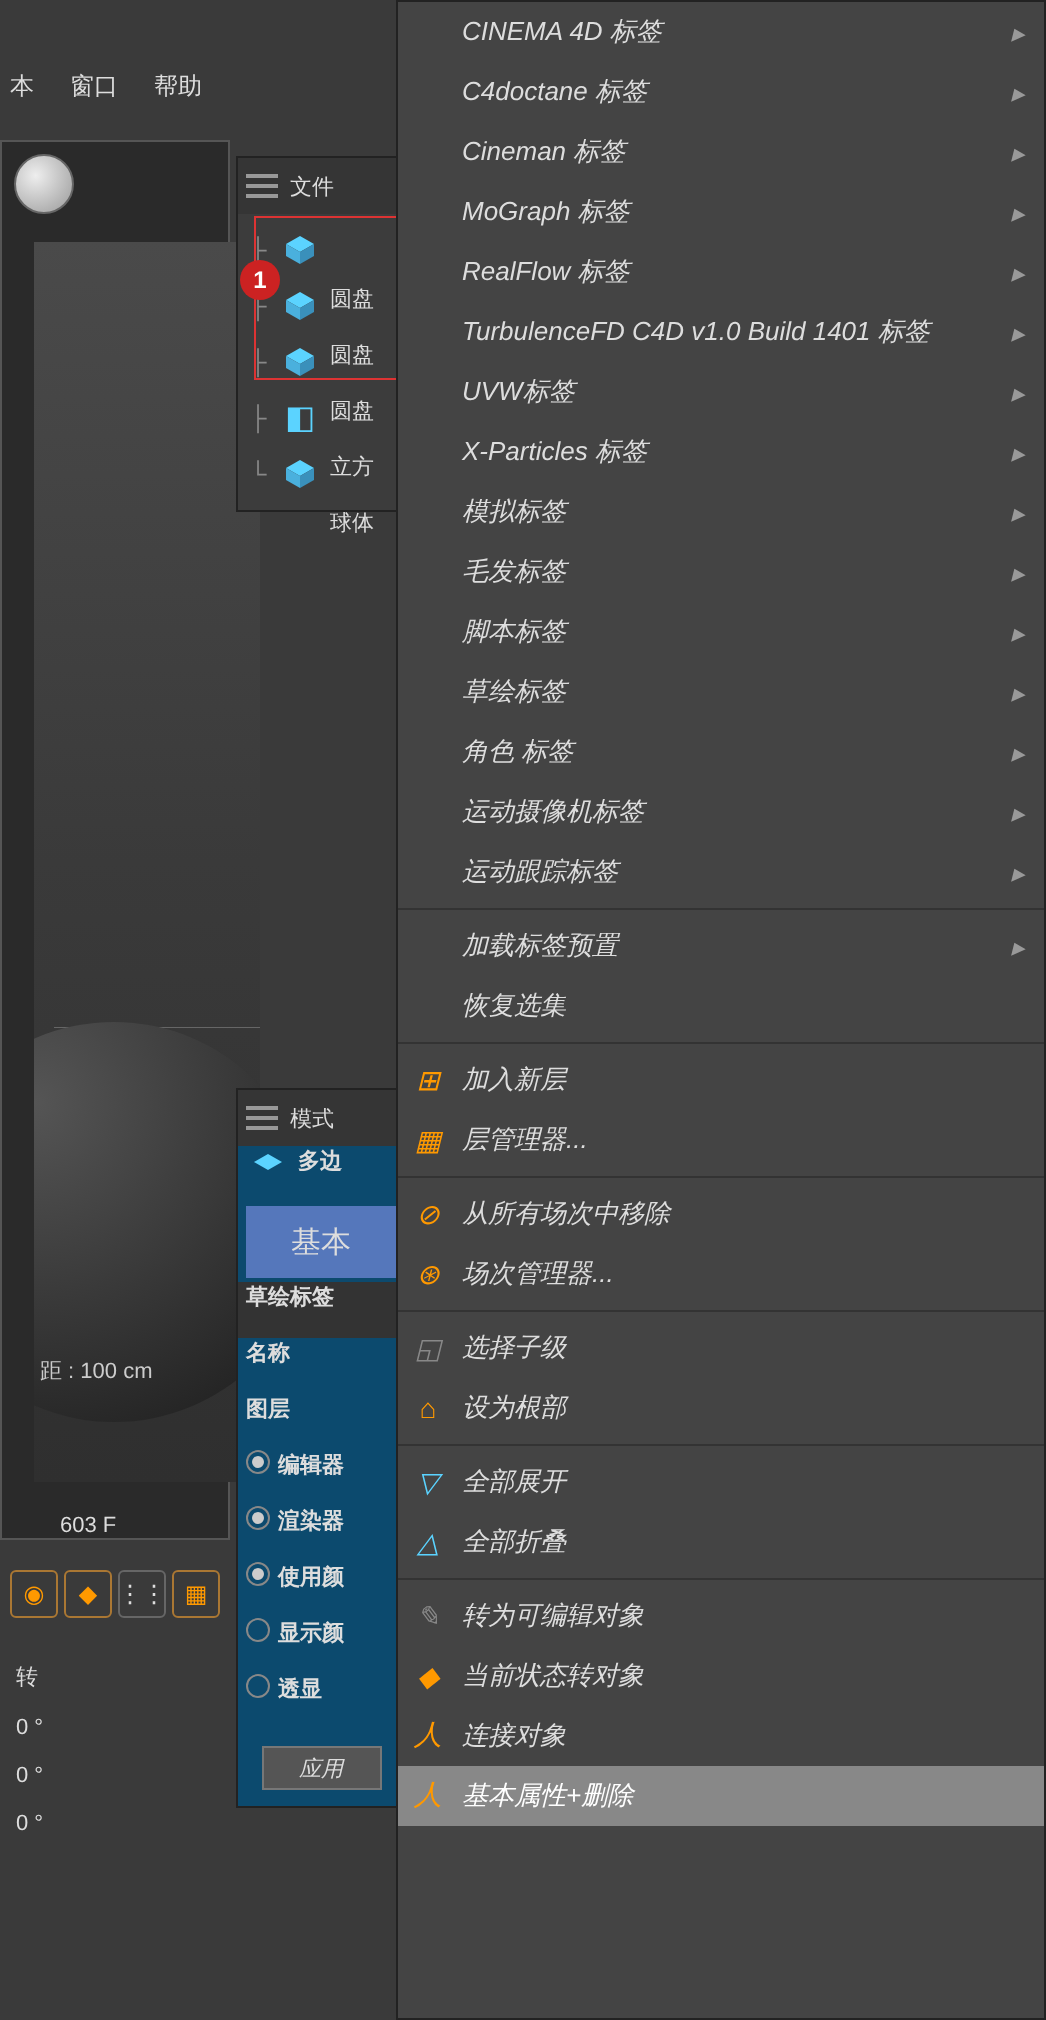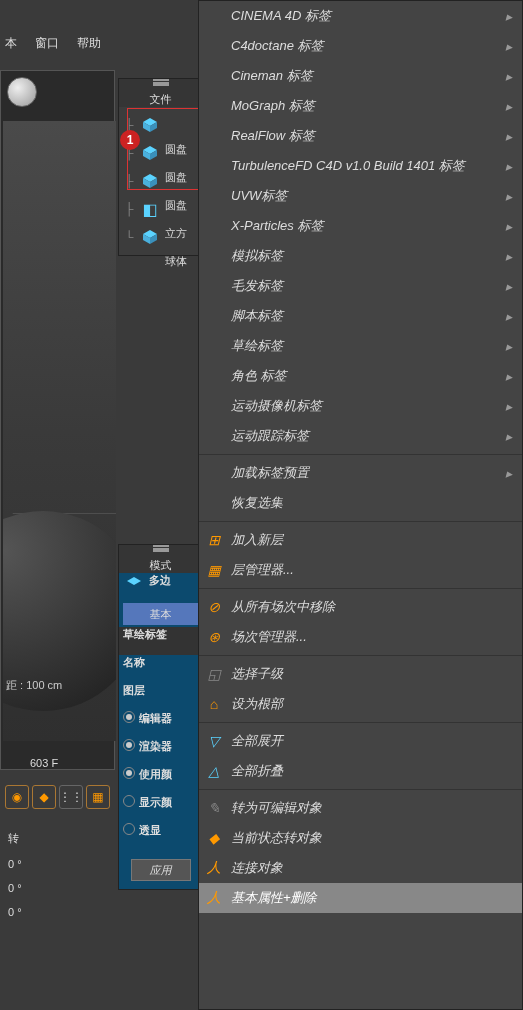--- a/index.html
+++ b/index.html
@@ -43,21 +43,21 @@
       width: 30px;
       height: 30px;
       margin: 6px 0 0 6px;
       background: radial-gradient(circle at 35% 35%, #eee, #999);
       border-radius: 50%;
       border: 1px solid #666;
     }
     .viewport-3d {
       position: absolute;
       top: 50px;
-      left: 2px;
+      left: 16px;
       width: 113px;
       height: 620px;
       background: linear-gradient(180deg, #4a4a4a 0%, #3a3a3a 50%, #2f2f2f 100%);
       overflow: hidden;
     }
     .sphere {
       position: absolute;
       bottom: 30px;
       left: -60px;
       width: 200px;
@@ -138,21 +138,20 @@
       border: 1px solid #222;
     }
     .panel-header {
       height: 28px;
       background: #353535;
       display: flex;
       align-items: center;
       padding: 0 4px;
       gap: 6px;
       font-size: 11px;
-      flex-direction: column;
     }
     .hamburger {
       width: 16px;
       height: 12px;
       display: flex;
       flex-direction: column;
       justify-content: space-between;
     }
     .hamburger span { height: 2px; background: #999; }
     
@@ -225,26 +224,26 @@
       display: flex;
       align-items: flex-start;
       height: 28px;
       padding: 0 4px;
       gap: 4px;
       font-size: 11px;
       font-weight: bold;
     }
     .attr-tab {
       background: #5577bb;
-      height: 22px;
+      height: 36px;
       display: flex;
       align-items: center;
       justify-content: center;
       margin: 2px 4px;
-      font-size: 11px;
+      font-size: 15px;
     }
     .radio {
       width: 12px;
       height: 12px;
       border: 1px solid #888;
       border-radius: 50%;
       display: inline-block;
       position: relative;
     }
     .radio.checked::after {

